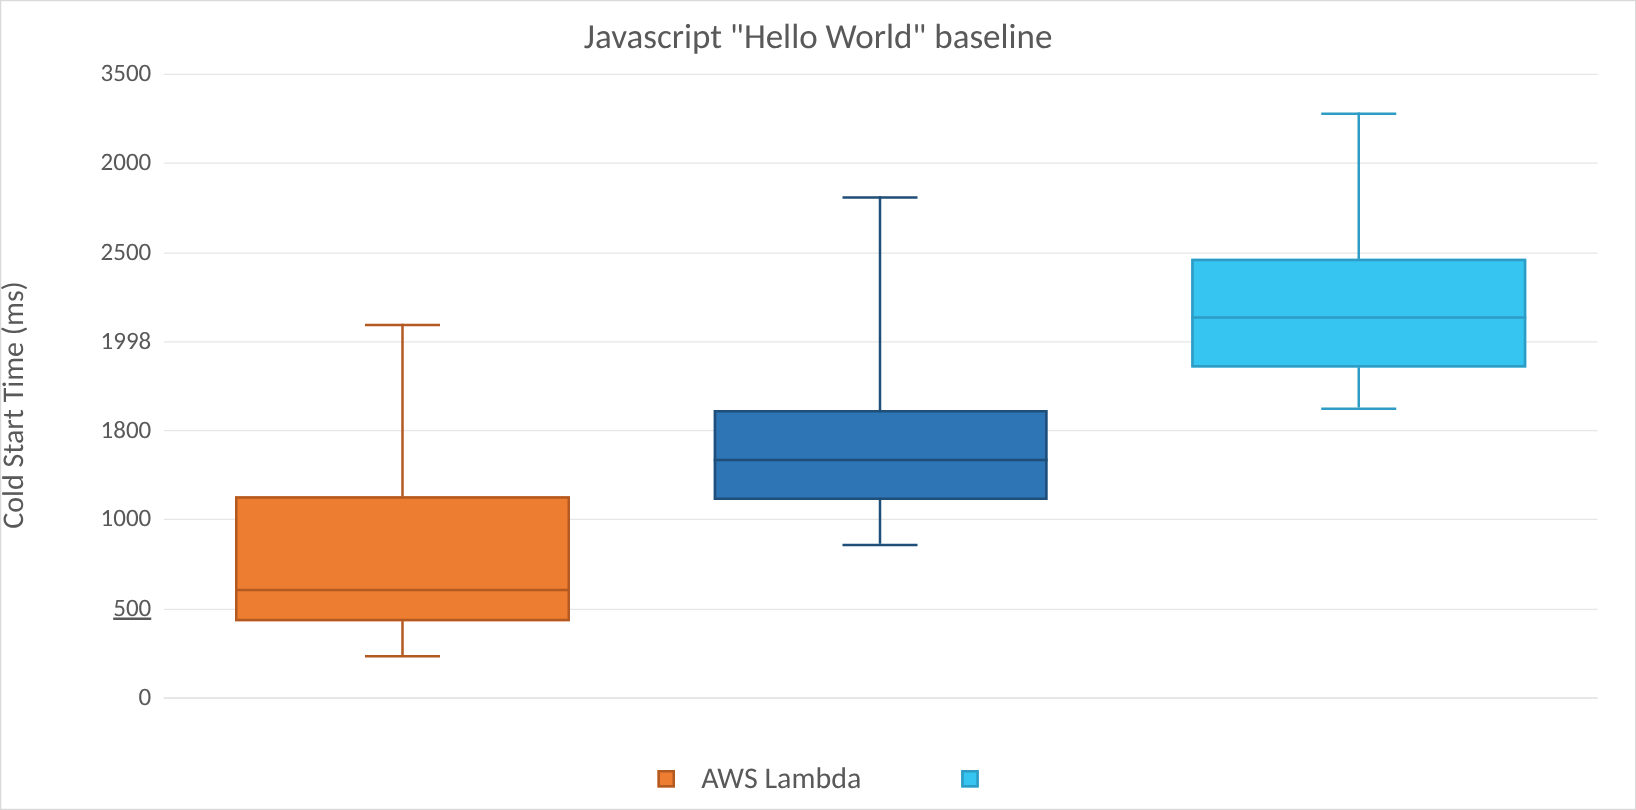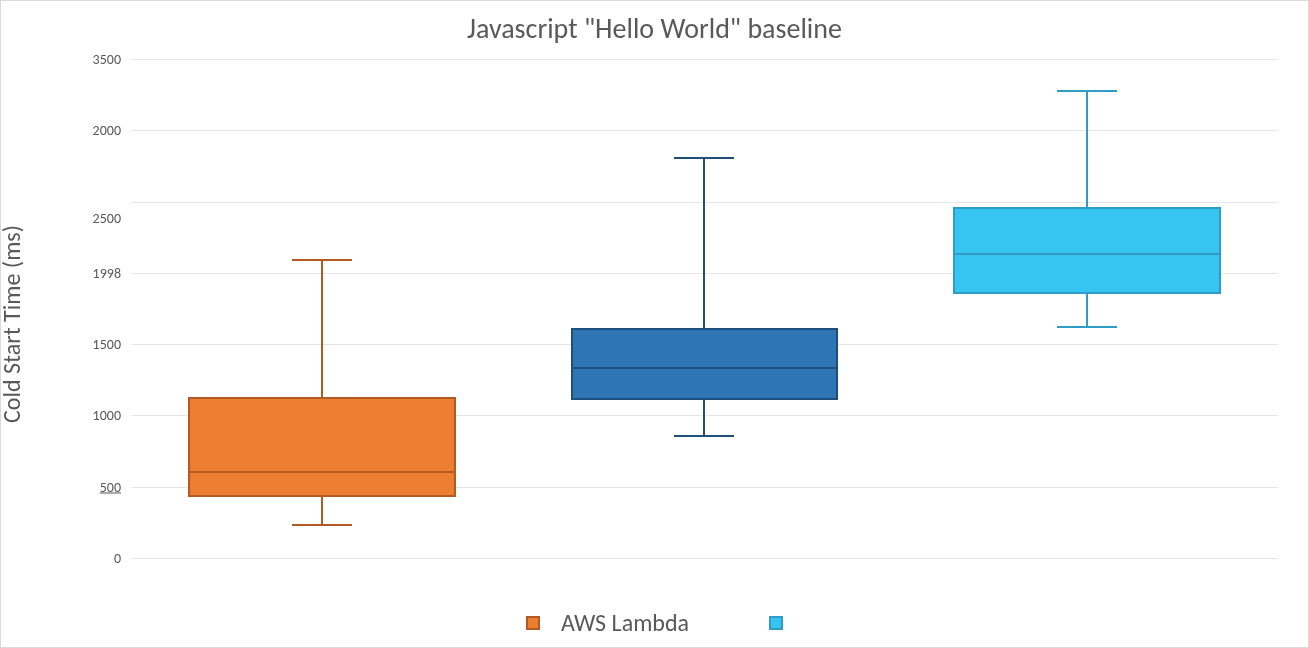--- a/index.html
+++ b/index.html
@@ -54,21 +54,21 @@
     position: absolute;
     left: 0;
     right: 0;
     border-top: 1px solid #e6e6e6;
   }
   .tick-label {
     position: absolute;
     right: 100%;
     transform: translateY(-50%);
     padding-right: 10px;
-    font-size: 14px;
+    font-size: 20px;
     color: #595959;
     white-space: nowrap;
   }
   .box-group {
     position: absolute;
     top: 0;
     bottom: 0;
   }
   .whisker-line {
     position: absolute;
@@ -135,25 +135,25 @@
   <div class="plot-wrap">
     <div class="ylabel">Cold Start Time (ms)</div>
     <div class="plot-area" id="plot-area">
         <div class="grid-line" style="top: 100%;"></div>
         <div class="tick-label" style="top: 100%;">0</div>
         <div class="grid-line" style="top: 85.7143%;"></div>
         <div class="tick-label" style="top: 85.7143%; text-decoration: underline;">500</div>
         <div class="grid-line" style="top: 71.4286%;"></div>
         <div class="tick-label" style="top: 71.4286%; text-align: center;">1000</div>
         <div class="grid-line" style="top: 57.1429%;"></div>
-        <div class="tick-label" style="top: 57.1429%;">1500</div>
+        <div class="tick-label" style="top: 57.1429%;">1800</div>
         <div class="grid-line" style="top: 42.8571%;"></div>
         <div class="tick-label" style="top: 42.8571%;">1998</div>
         <div class="grid-line" style="top: 28.5714%;"></div>
-        <div class="tick-label" style="top: 28.5714%; margin-top: 16px;">2500</div>
+        <div class="tick-label" style="top: 28.5714%;">2500</div>
         <div class="grid-line" style="top: 14.2857%;"></div>
         <div class="tick-label" style="top: 14.2857%;">2000</div>
         <div class="grid-line" style="top: 0%;"></div>
         <div class="tick-label" style="top: 0%;">3500</div>
         <div class="box-group" style="left: 5%; width: 23.3333%;">
           <div class="whisker-line" style="top: 40%; height: 53.1429%; border-left-color: rgb(179, 90, 34);"></div>
           <div class="whisker-cap" style="top: 40%; border-top-color: rgb(179, 90, 34);"></div>
           <div class="whisker-cap" style="top: 93.1429%; border-top-color: rgb(179, 90, 34);"></div>
           <div class="box" style="top: 67.7143%; height: 20%; background: rgb(237, 125, 49); border-color: rgb(179, 90, 34);"></div>
           <div class="median" style="top: 82.5714%; border-top-color: rgb(179, 90, 34);"></div>

